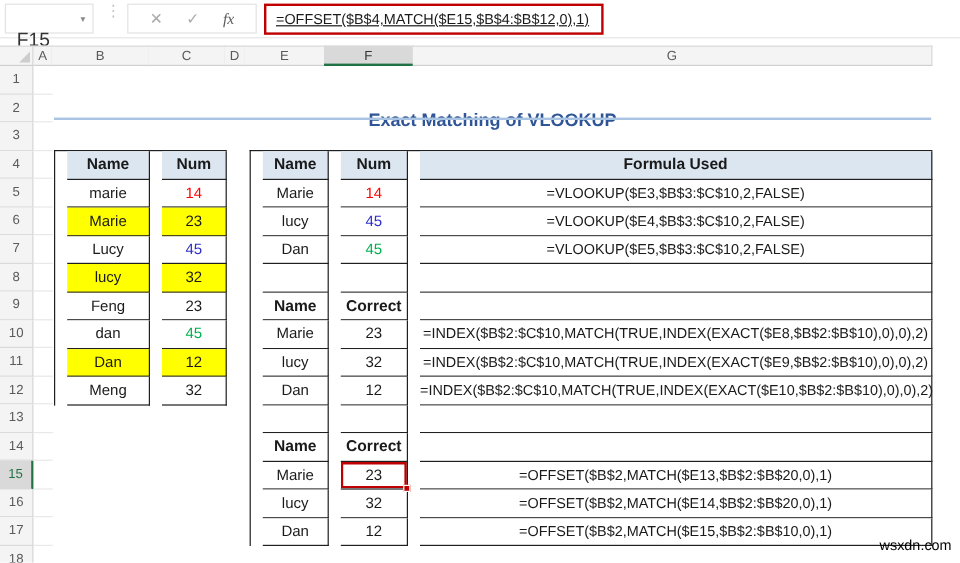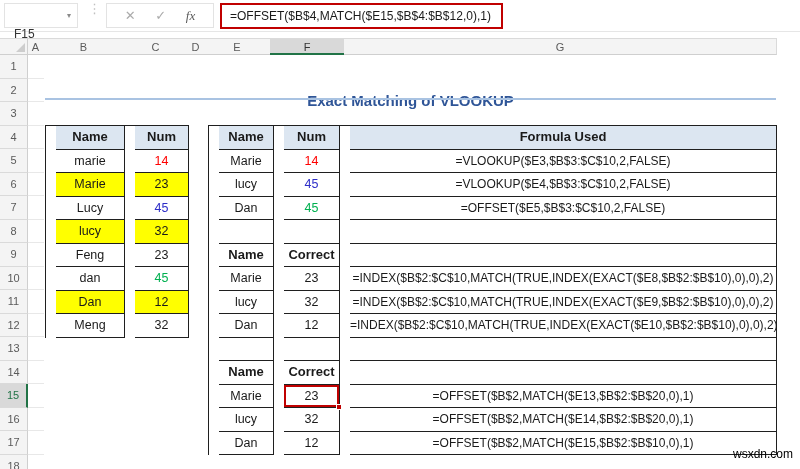--- a/index.html
+++ b/index.html
@@ -5,33 +5,33 @@
   * { margin:0; padding:0; box-sizing:border-box; }
   html,body { width:800px; height:469px; overflow:hidden; background:#fff;
               font-family:"Liberation Sans", sans-serif; }
   #stage { position:relative; width:800px; height:469px; background:#fff; }
 
   
   .formula-bar { position:absolute; left:0; top:0; width:800px; height:32px;
                  background:#fff; border-bottom:1px solid #e6e6e6; }
   .name-box { position:absolute; left:4px; top:3px; width:74px; height:25px;
               border:1px solid #e3e3e3; background:#fff; display:flex; align-items:center; }
-  .name-box .ref { padding-left:9px; font-size:12px; color:#333; flex:1;margin-top:36px; }
+  .name-box .ref { padding-left:9px; font-size:16px; color:#333; flex:1;margin-top:36px; }
   .name-box .dd  { font-size:8px; color:#8a8a8a; padding-right:6px; }
   .fb-dots { position:absolute; left:88px; top:6px; color:#c0c0c0; font-size:13px; letter-spacing:0; line-height:6px; }
   .fx-group { position:absolute; left:106px; top:3px; width:108px; height:25px;
               border:1px solid #e3e3e3; display:flex; align-items:center;
               justify-content:space-around; padding:0 8px; }
   .fx-group .xicn { color:#ababab; font-size:13px; }
   .fx-group .vicn { color:#ababab; font-size:13px; }
   .fx-group .fxicn { color:#5c5c5c; font-size:13px; font-style:italic;
                      font-family:Liberation Serif, serif; }
   .formula-input { position:absolute; left:220px; top:3px; width:283px; height:26px;
                    border:2px solid #c00000; background:#fff; font-size:12px; color:#1a1a1a;
-                   display:flex; align-items:center; padding-left:8px; white-space:nowrap; overflow:hidden; }
+                   display:flex; align-items:center; padding-left:8px; white-space:nowrap; overflow:hidden;text-decoration:underline; }
 
   
   .col-strip { position:absolute; left:0; top:38px; height:17px; width:800px; }
   .col-cell { position:absolute; top:0; height:17px; background:#f4f4f4;
               border-right:1px solid #dadada; border-top:1px solid #dadada;
               border-bottom:1px solid #cfcfcf;
               font-size:11px; color:#5a5a5a; text-align:center; line-height:16px; }
   .col-cell.sel { background:#d9d9d9; border-bottom:2px solid #217346; color:#333; }
   .corner-cell { position:absolute; left:0; top:0; width:28px; height:17px; background:#f4f4f4;
                  border-right:1px solid #cfcfcf; border-bottom:1px solid #cfcfcf; border-top:1px solid #dadada; }
@@ -145,21 +145,21 @@
       <div class="cell hdr-blue">Num</div>
       <div class="cell hdr-blue">Formula Used</div>
       <div class="cell">Marie</div>
       <div class="cell" style="color: rgb(255, 0, 0);">14</div>
       <div class="cell formula">=VLOOKUP($E3,$B$3:$C$10,2,FALSE)</div>
       <div class="cell">lucy</div>
       <div class="cell" style="color: rgb(46, 46, 200);">45</div>
       <div class="cell formula">=VLOOKUP($E4,$B$3:$C$10,2,FALSE)</div>
       <div class="cell">Dan</div>
       <div class="cell" style="color: rgb(0, 176, 80);">45</div>
-      <div class="cell formula">=OFFSET($E5,$B$3:$C$10,2,FALSE)</div>
+      <div class="cell formula">=VLOOKUP($E5,$B$3:$C$10,2,FALSE)</div>
       <div class="cell"></div>
       <div class="cell"></div>
       <div class="cell"></div>
       <div class="cell hdr-white">Name</div>
       <div class="cell hdr-white">Correct</div>
       <div class="cell hdr-white"></div>
       <div class="cell">Marie</div>
       <div class="cell" style="color: rgb(26, 26, 26);">23</div>
       <div class="cell formula">=INDEX($B$2:$C$10,MATCH(TRUE,INDEX(EXACT($E8,$B$2:$B$10),0),0),2)</div>
       <div class="cell">lucy</div>

